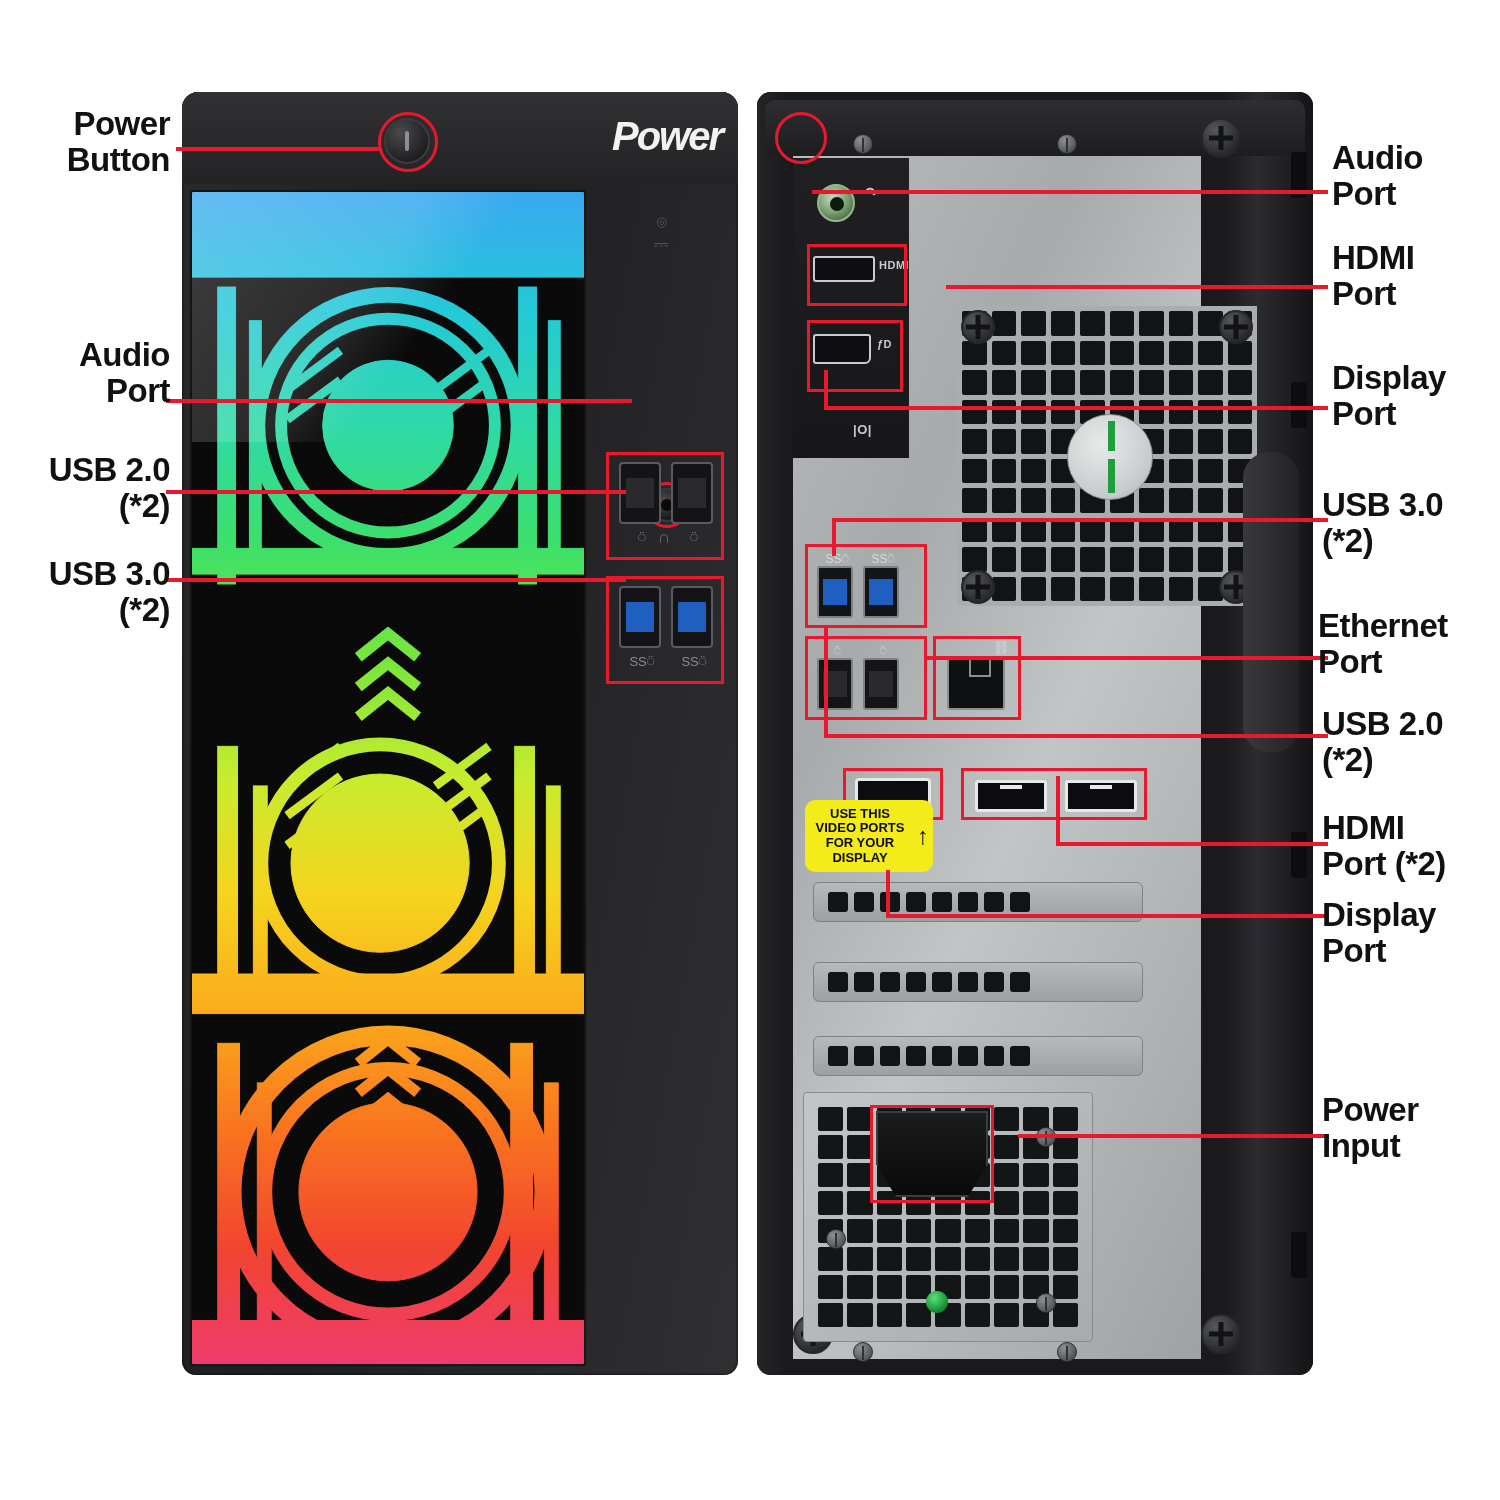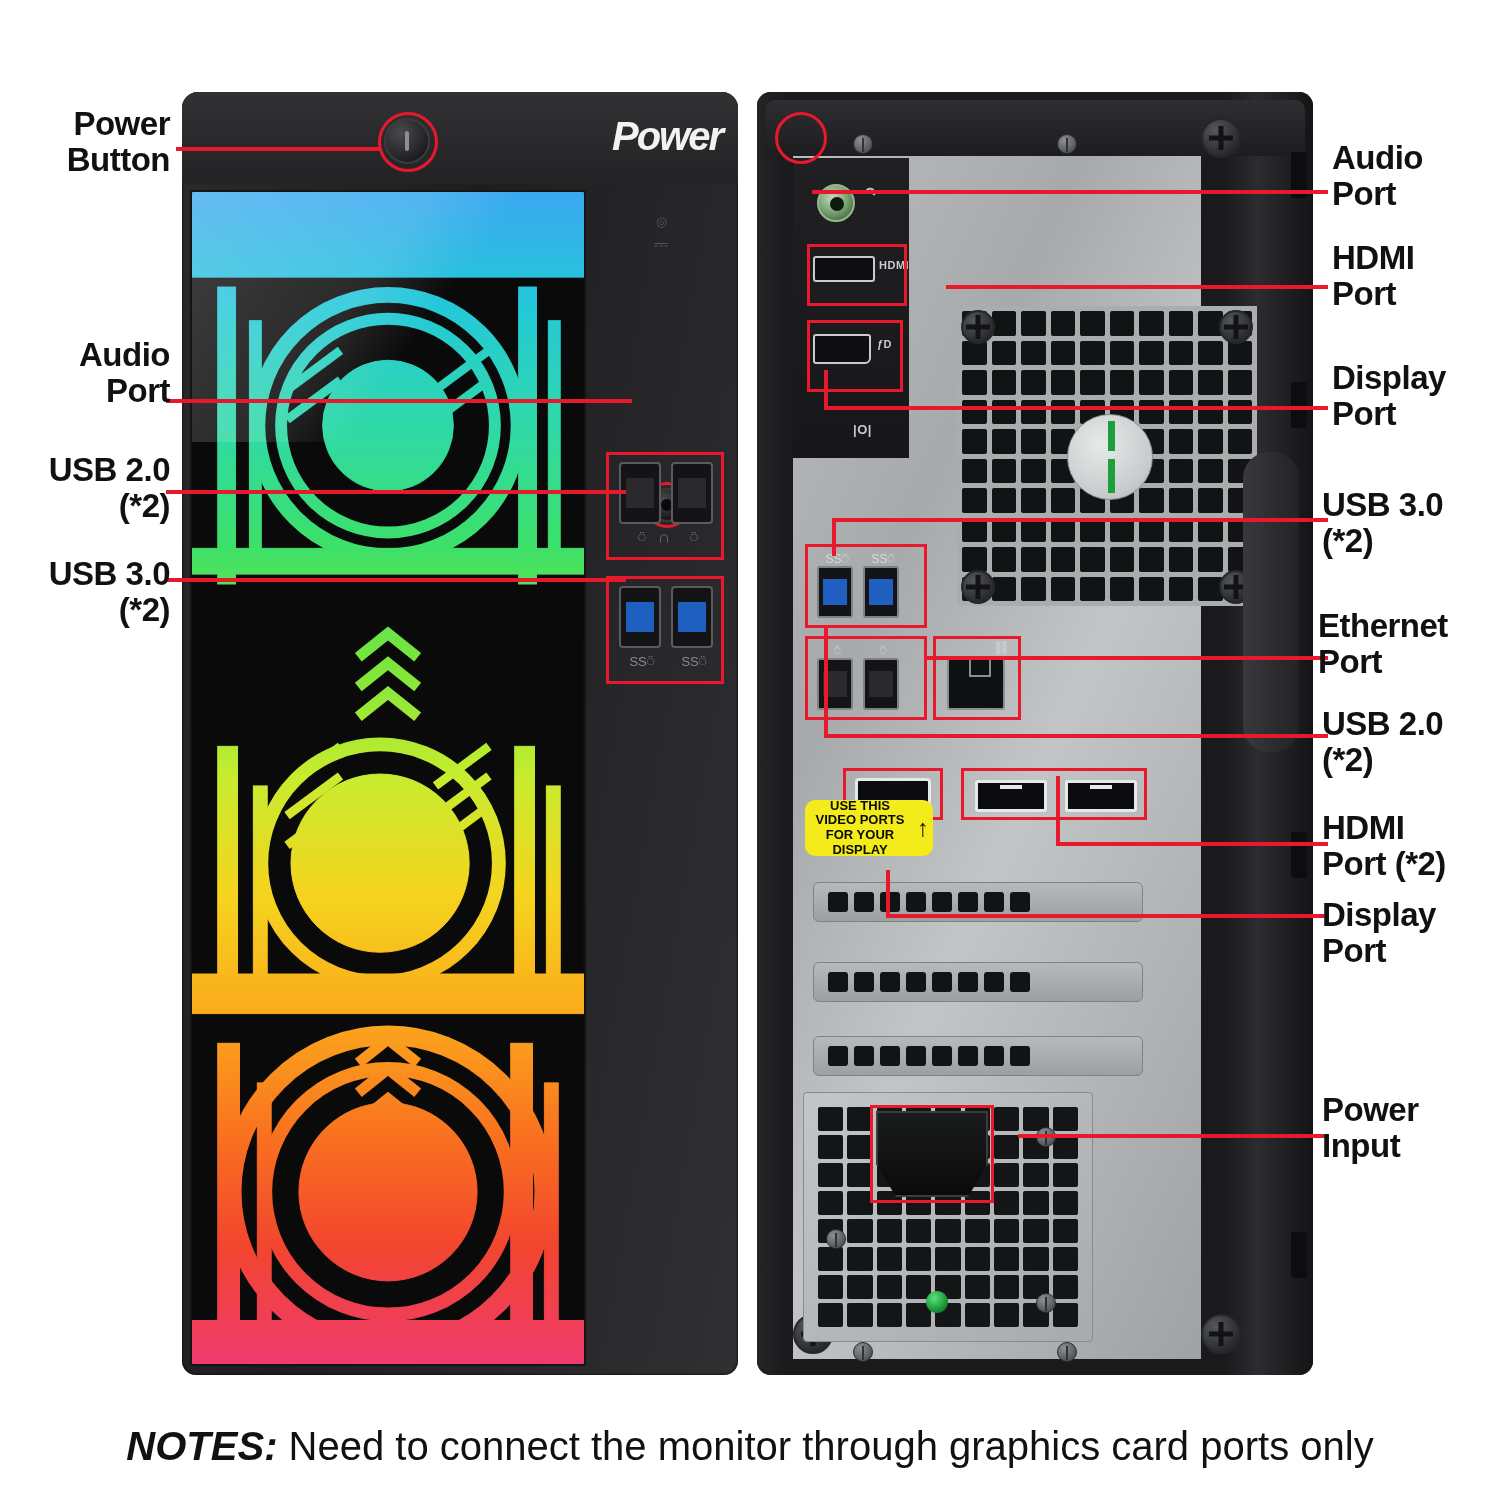--- a/index.html
+++ b/index.html
@@ -230,21 +230,21 @@
     font-weight:bold;
     text-align:center;
     font-family:"Liberation Sans", sans-serif;
     display:flex; flex-direction:column; align-items:center; justify-content:center;
   }
   #note-donot {
     left: 870px; top: 231px; width: 78px; height: 130px;
     font-size: 20px; line-height:1.04; padding: 4px 2px 2px;
   }
   #note-use {
-    left: 805px; top: 800px; width: 128px; height: 56px;
+    left: 805px; top: 800px; width: 128px; height: 72px;
     font-size: 13px; line-height:1.12; padding: 4px;
   }
   .note-arrow { font-size: 24px; line-height:1; }
 
   #fan-grille {
     position:absolute; left: 200px; top: 214px;
     width: 300px; height: 300px;
     background: #a9adae;
     display:grid;
     grid-template-columns: repeat(10, 1fr);
@@ -830,17 +830,14 @@
 Port</div>
   <div class="callout right" style="left:1322px; top:706px; width:180px;">USB 2.0
 (*2)</div>
   <div class="callout right" style="left:1322px; top:810px; width:180px;">HDMI
 Port (*2)</div>
   <div class="callout right" style="left:1322px; top:897px; width:180px;">Display
 Port</div>
   <div class="callout right" style="left:1322px; top:1092px; width:180px;">Power
 Input</div>
 
-  <div id="notes">
-    <span class="nb">NOTES:</span><span> Need to connect the monitor through graphics card ports only</span>
-  </div>
 
 </div>
 
 </body></html>

